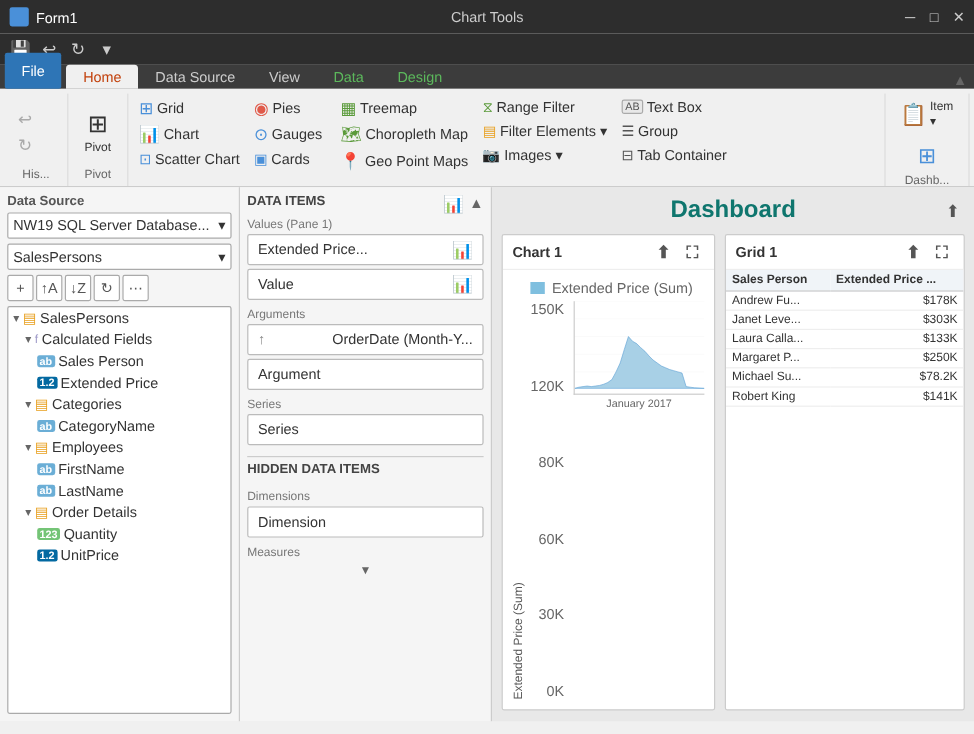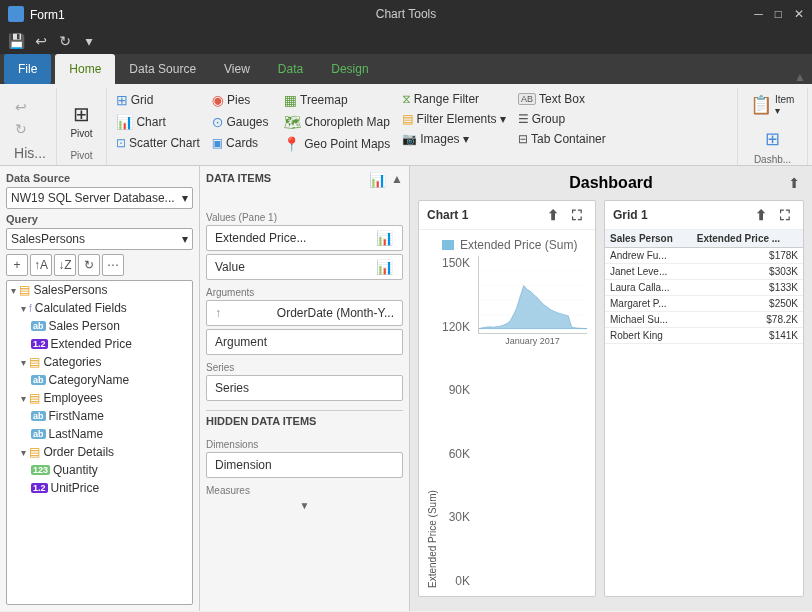--- a/index.html
+++ b/index.html
@@ -28,52 +28,52 @@
       align-items: center;
       padding: 0 8px;
       gap: 6px;
       color: #ccc;
     }
     .qa-btn { width: 18px; height: 18px; display: flex; align-items: center; justify-content: center; cursor: pointer; color: #ccc; font-size: 14px; }
 
     
     .ribbon-tabs {
       background: #3c3c3c;
-      height: 30px;
+      height: 20px;
       display: flex;
       align-items: flex-end;
       padding: 0 0 0 4px;
     }
     .ribbon-tab {
       padding: 5px 14px;
       color: #ccc;
       cursor: pointer;
       font-size: 12px;
       height: 100%;
       display: flex;
       align-items: center;
       border-top-left-radius: 3px;
       border-top-right-radius: 3px;
     }
     .ribbon-tab.active {
       background: #f0f0f0;
-      color: #4d7c0f;
+      color: #c2410c;
     }
     .ribbon-tab.highlight { color: #5cb85c; }
 
     
     .ribbon {
       background: #f0f0f0;
       border-bottom: 1px solid #ccc;
       display: flex;
       height: 82px;
       padding: 4px 4px 0 4px;
     }
     .ribbon-group-label {
-      font-size: 14px;
+      font-size: 10px;
       color: #666;
       margin-top: auto;
       padding-bottom: 2px;
       text-align: center;
     }
     .ribbon-btn {
       display: flex;
       align-items: center;
       gap: 3px;
       padding: 2px 5px;
@@ -189,21 +189,21 @@
       font-size: 11px;
       color: #333;
     }
     .tree-indent { margin-left: 10px; }
     .tree-indent2 { margin-left: 20px; }
     .tree-icon { font-size: 10px; color: #666; }
     .folder-icon { color: #e8a020; }
     .field-icon { font-size: 9px; padding: 0 2px; border-radius: 2px; font-weight: bold; }
     .field-ab { background: #6baed6; color: white; }
     .field-123 { background: #74c476; color: white; }
-    .field-12 { background: #6d28d9; color: white; }
+    .field-12 { background: #0369a1; color: white; }
 
     
     .middle-panel {
       width: 210px;
       background: #f5f5f5;
       border-right: 1px solid #ccc;
       display: flex;
       flex-direction: column;
       padding: 6px;
       overflow: hidden;
@@ -243,23 +243,23 @@
       overflow: hidden;
     }
     .dashboard-header {
       display: flex;
       align-items: center;
       justify-content: center;
       margin-bottom: 8px;
       position: relative;
     }
     .dashboard-title {
-      font-size: 16px;
+      font-size: 20px;
       font-weight: 600;
-      color: #000000;
+      color: #0f766e;
     }
     .dashboard-actions {
       position: absolute;
       right: 0;
       display: flex;
       gap: 6px;
     }
     .dash-icon-btn {
       width: 20px;
       height: 20px;
@@ -579,21 +579,20 @@
 </div>
 
 <div class="main-content">
 
   <div class="left-panel">
     <div class="panel-label">Data Source</div>
     <div class="select-field">
       <span>NW19 SQL Server Database...</span>
       <span>▾</span>
     </div>
-    <div class="panel-label">Query</div>
     <div class="select-field">
       <span>SalesPersons</span>
       <span>▾</span>
     </div>
     <div class="toolbar-row">
       <div class="toolbar-icon-btn">+</div>
       <div class="toolbar-icon-btn">↑A</div>
       <div class="toolbar-icon-btn">↓Z</div>
       <div class="toolbar-icon-btn">↻</div>
       <div class="toolbar-icon-btn">⋯</div>
@@ -654,21 +653,21 @@
         <span>Quantity</span>
       </div>
       <div class="tree-item tree-indent2">
         <span class="field-icon field-12">1.2</span>
         <span>UnitPrice</span>
       </div>
     </div>
   </div>
 
   <div class="middle-panel">
-    <div style="display:flex; align-items:center; justify-content:space-between; margin-bottom:20px;">
+    <div style="display:flex; align-items:center; justify-content:space-between; margin-bottom:0;">
       <div class="section-header">DATA ITEMS</div>
       <div style="display:flex; gap:4px;">
         <span style="color:#4a90d9; font-size:14px; cursor:pointer;">📊</span>
         <span style="color:#666; font-size:12px; cursor:pointer;">▲</span>
       </div>
     </div>
     <div class="sub-label">Values (Pane 1)</div>
     <div class="data-item-btn">
       <span>Extended Price...</span>
       <span style="color:#4a90d9; font-size:14px;">📊</span>
@@ -722,21 +721,21 @@
           <div class="chart-y-label">Extended Price (Sum)</div>
           <div class="chart-inner">
             <div class="chart-legend">
               <span class="legend-color"></span>
               <span>Extended Price (Sum)</span>
             </div>
             <div style="flex:1; position:relative; margin-left:36px;">
               <div class="y-labels">
                 <span>150K</span>
                 <span>120K</span>
-                <span>90K</span>
+                <span>80K</span>
                 <span>60K</span>
                 <span>30K</span>
                 <span>0K</span>
               </div>
               <div class="chart-plot">
                 <svg class="chart-svg" viewBox="0 0 220 150" preserveAspectRatio="none">
 
                   <line x1="0" y1="0" x2="220" y2="0" stroke="#eee" stroke-width="0.5"></line>
                   <line x1="0" y1="30" x2="220" y2="30" stroke="#eee" stroke-width="0.5"></line>
                   <line x1="0" y1="60" x2="220" y2="60" stroke="#eee" stroke-width="0.5"></line>

